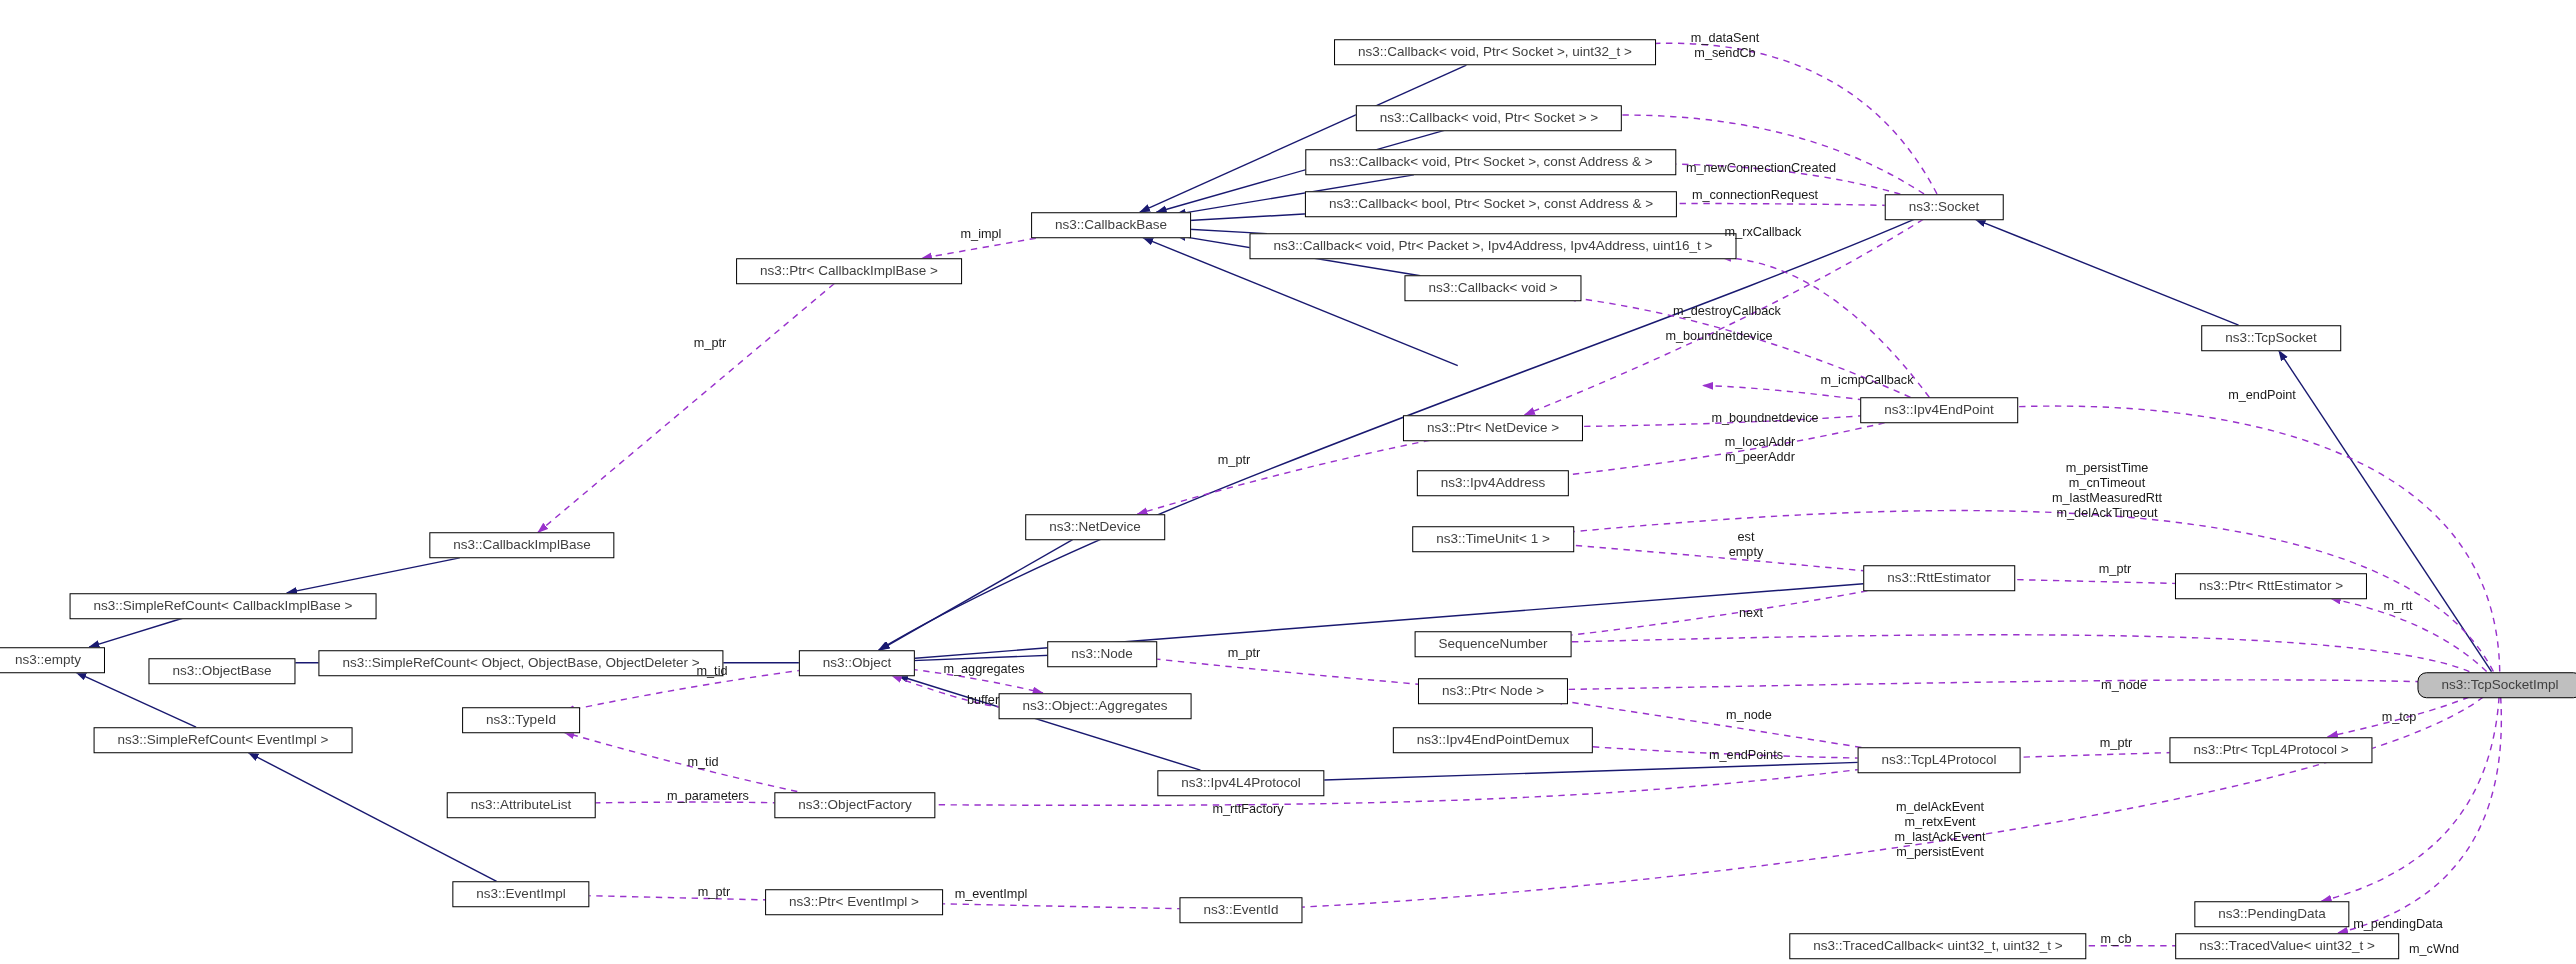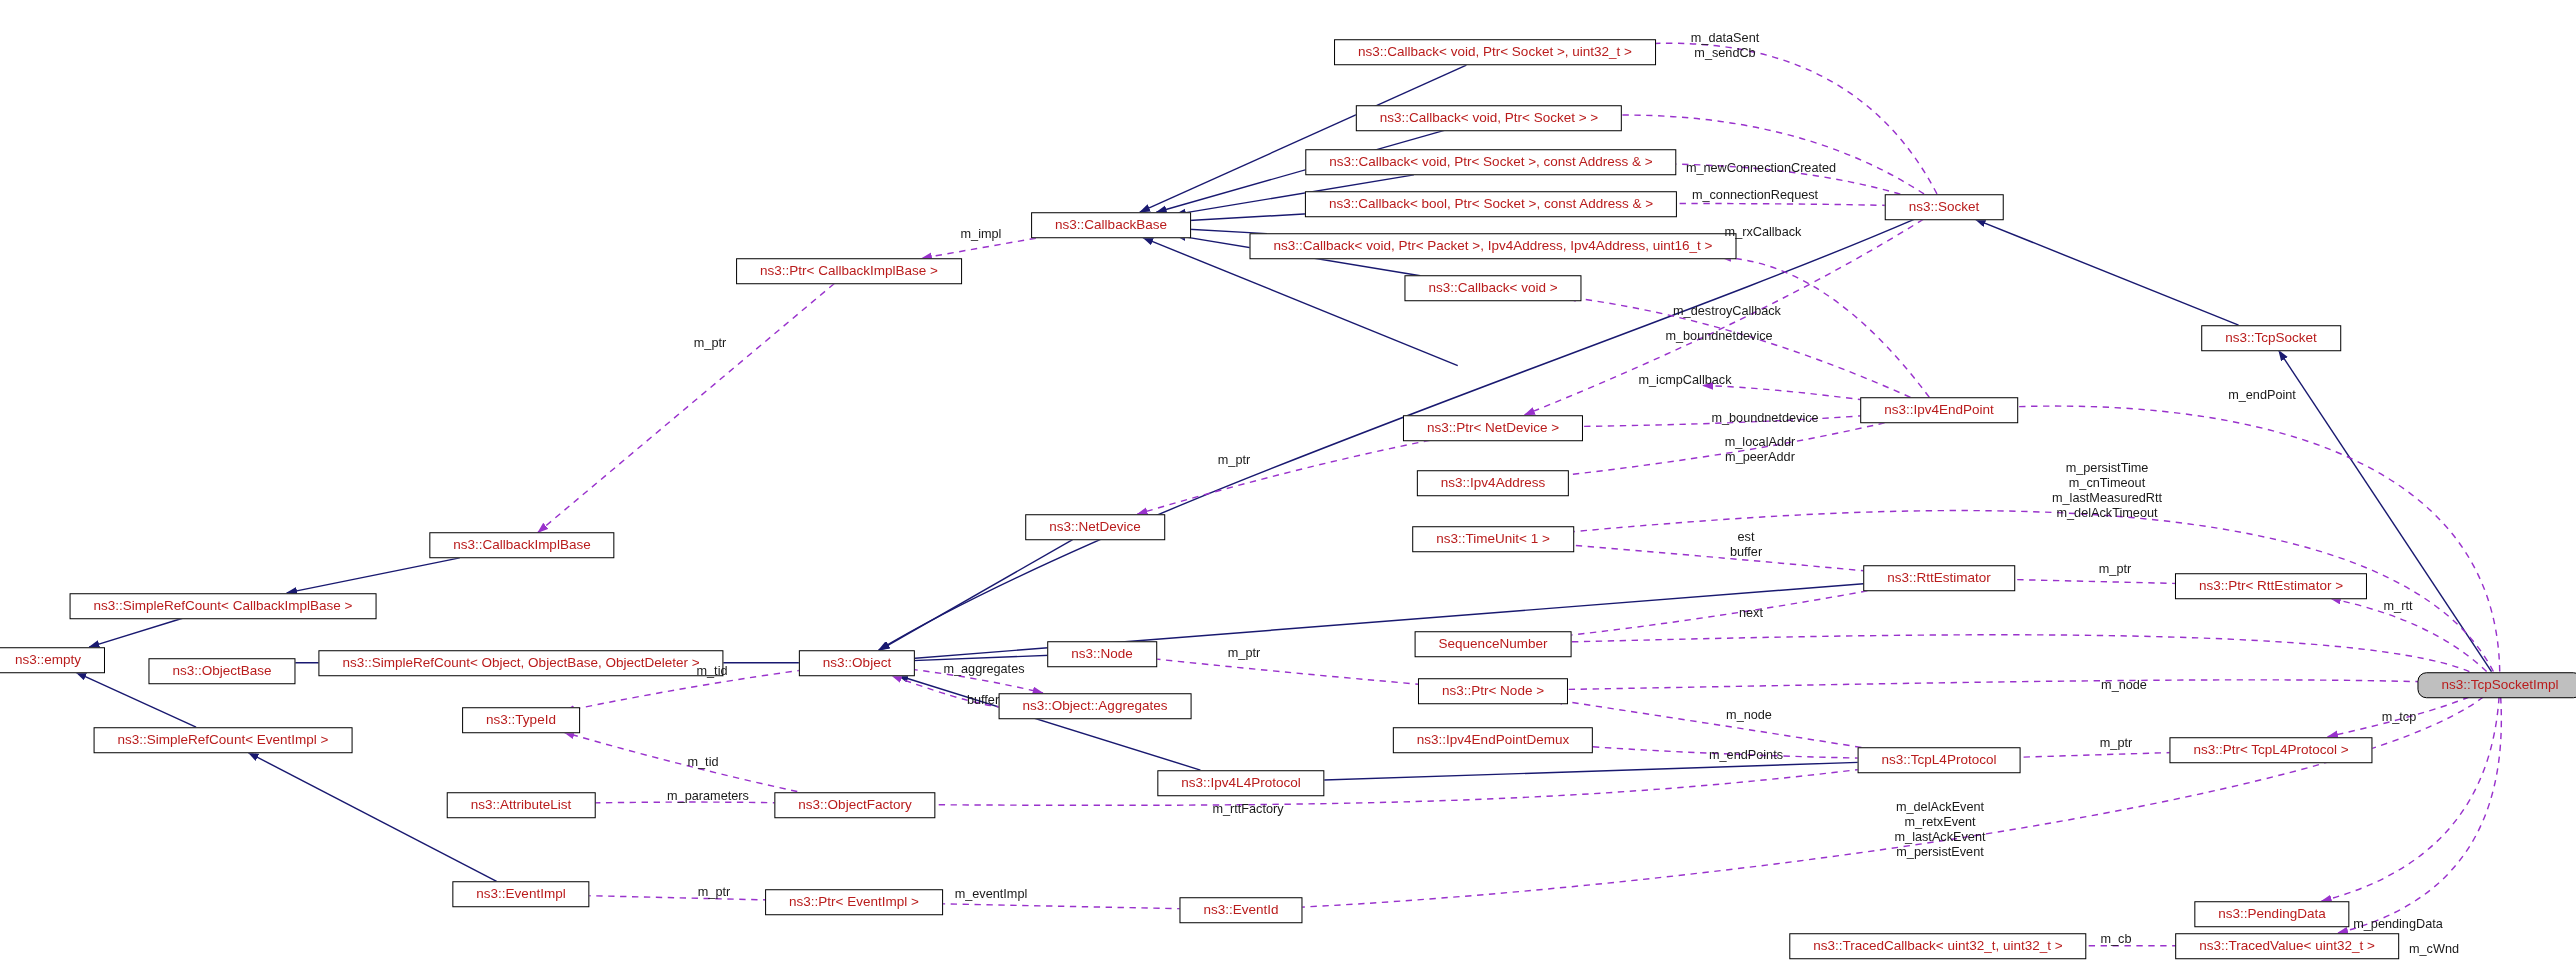--- a/index.html
+++ b/index.html
@@ -1,20 +1,20 @@
 <!DOCTYPE html>
 <html style="font-size:12.7px"><head>
 <meta charset="utf-8">
 <style>
   html,body{margin:0;padding:0;background:#ffffff;}
   #stage{position:relative;width:2576px;height:964px;background:#ffffff;
          font-family:"Liberation Sans",sans-serif;overflow:hidden;}
   #edges{position:absolute;left:0;top:0;}
   .node{position:absolute;transform:translate(-50%,-50%);border:0.8px solid #000;
-        background:#fff;color:#b91c1c;font-size:13.5px;line-height:1.15;
+        background:#fff;color:#404040;font-size:13.5px;line-height:1.15;
         padding:4px 23px;white-space:nowrap;z-index:2;}
   .node.target{background:#bfbfbf;border-radius:9px;}
   .elabel{position:absolute;transform:translate(-50%,-50%);font-size:12.7px;
           line-height:1.18;color:#1a1a1a;white-space:pre;text-align:center;z-index:3;}
 </style>
 </head>
 <body>
 
 <div id="stage">
   <svg id="edges" width="2576" height="964" viewBox="0 0 3240 1213">
@@ -128,33 +128,33 @@
     <div class="node" style="left: 2272px; top: 914px;">ns3::PendingData</div>
     <div class="node" style="left: 1938px; top: 946px;">ns3::TracedCallback&lt; uint32_t, uint32_t &gt;</div>
     <div class="node" style="left: 2287px; top: 946px;">ns3::TracedValue&lt; uint32_t &gt;</div>
     <div class="elabel" style="left: 1725px; top: 22px; margin-top: 24px;">m_dataSent
 m_sendCb</div>
     <div class="elabel" style="left: 1761px; top: 168px;">m_newConnectionCreated</div>
     <div class="elabel" style="left: 1755px; top: 195px;">m_connectionRequest</div>
     <div class="elabel" style="left: 1763px; top: 232px;">m_rxCallback</div>
     <div class="elabel" style="left: 1727px; top: 311px;">m_destroyCallback</div>
     <div class="elabel" style="left: 1719px; top: 336px;">m_boundnetdevice</div>
-    <div class="elabel" style="left: 1685px; top: 380px;">m_icmpCallback</div>
+    <div class="elabel" style="left: 1867px; top: 380px;">m_icmpCallback</div>
     <div class="elabel" style="left: 1765px; top: 418px;">m_boundnetdevice</div>
     <div class="elabel" style="left: 1760px; top: 450px;">m_localAddr
 m_peerAddr</div>
     <div class="elabel" style="left: 981px; top: 234px;">m_impl</div>
     <div class="elabel" style="left: 710px; top: 343px;">m_ptr</div>
     <div class="elabel" style="left: 2262px; top: 395px;">m_endPoint</div>
     <div class="elabel" style="left: 2107px; top: 491px;">m_persistTime
 m_cnTimeout
 m_lastMeasuredRtt
 m_delAckTimeout</div>
     <div class="elabel" style="left: 1746px; top: 545px;">est
-buffer</div>
+empty</div>
     <div class="elabel" style="left: 2115px; top: 569px;">m_ptr</div>
     <div class="elabel" style="left: 2398px; top: 606px;">m_rtt</div>
     <div class="elabel" style="left: 1751px; top: 613px;">next</div>
     <div class="elabel" style="left: 1244px; top: 653px;">m_ptr</div>
     <div class="elabel" style="left: 2124px; top: 685px;">m_node</div>
     <div class="elabel" style="left: 1749px; top: 715px;">m_node</div>
     <div class="elabel" style="left: 2399px; top: 717px;">m_tcp</div>
     <div class="elabel" style="left: 2116px; top: 743px;">m_ptr</div>
     <div class="elabel" style="left: 1746px; top: 755px;">m_endPoints</div>
     <div class="elabel" style="left: 712px; top: 671px;">m_tid</div>

